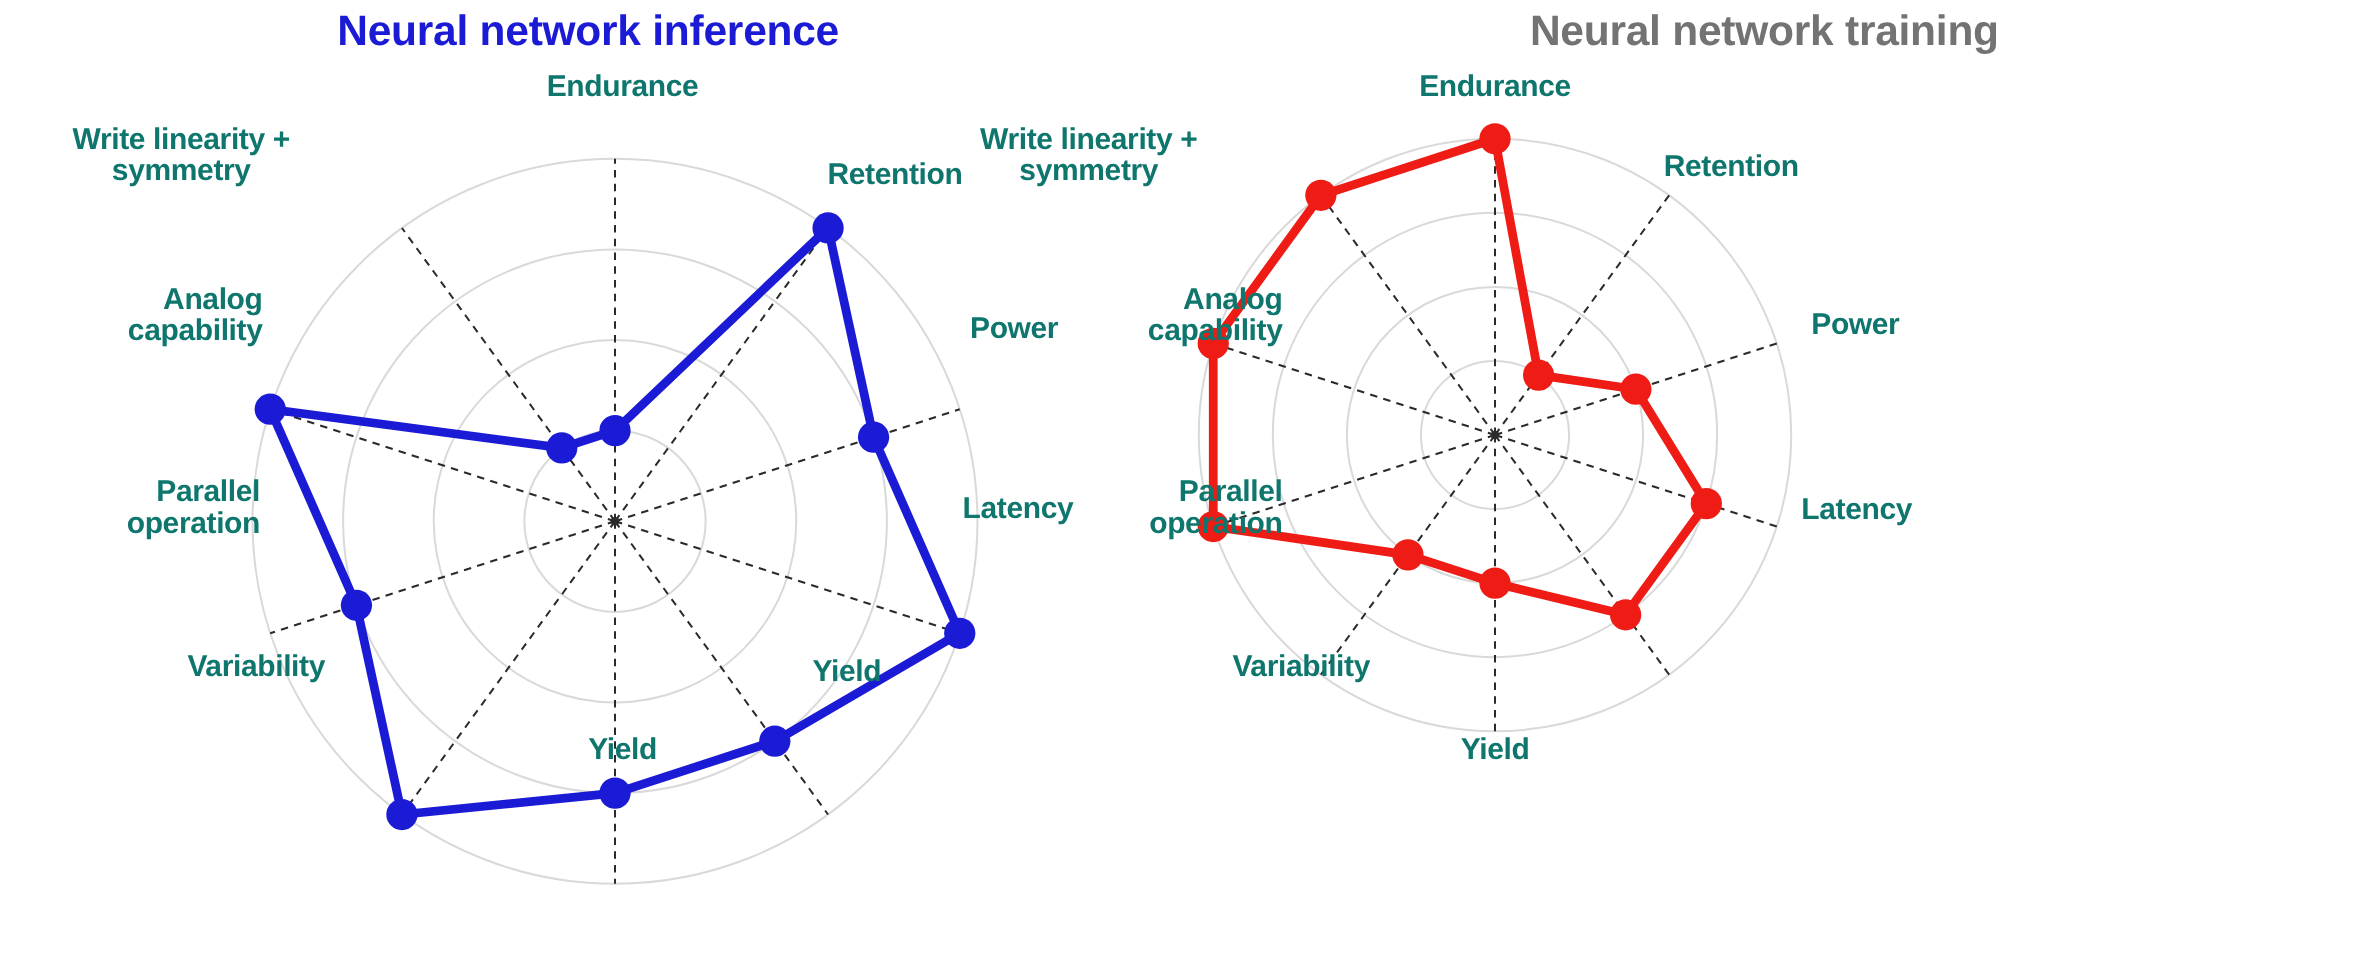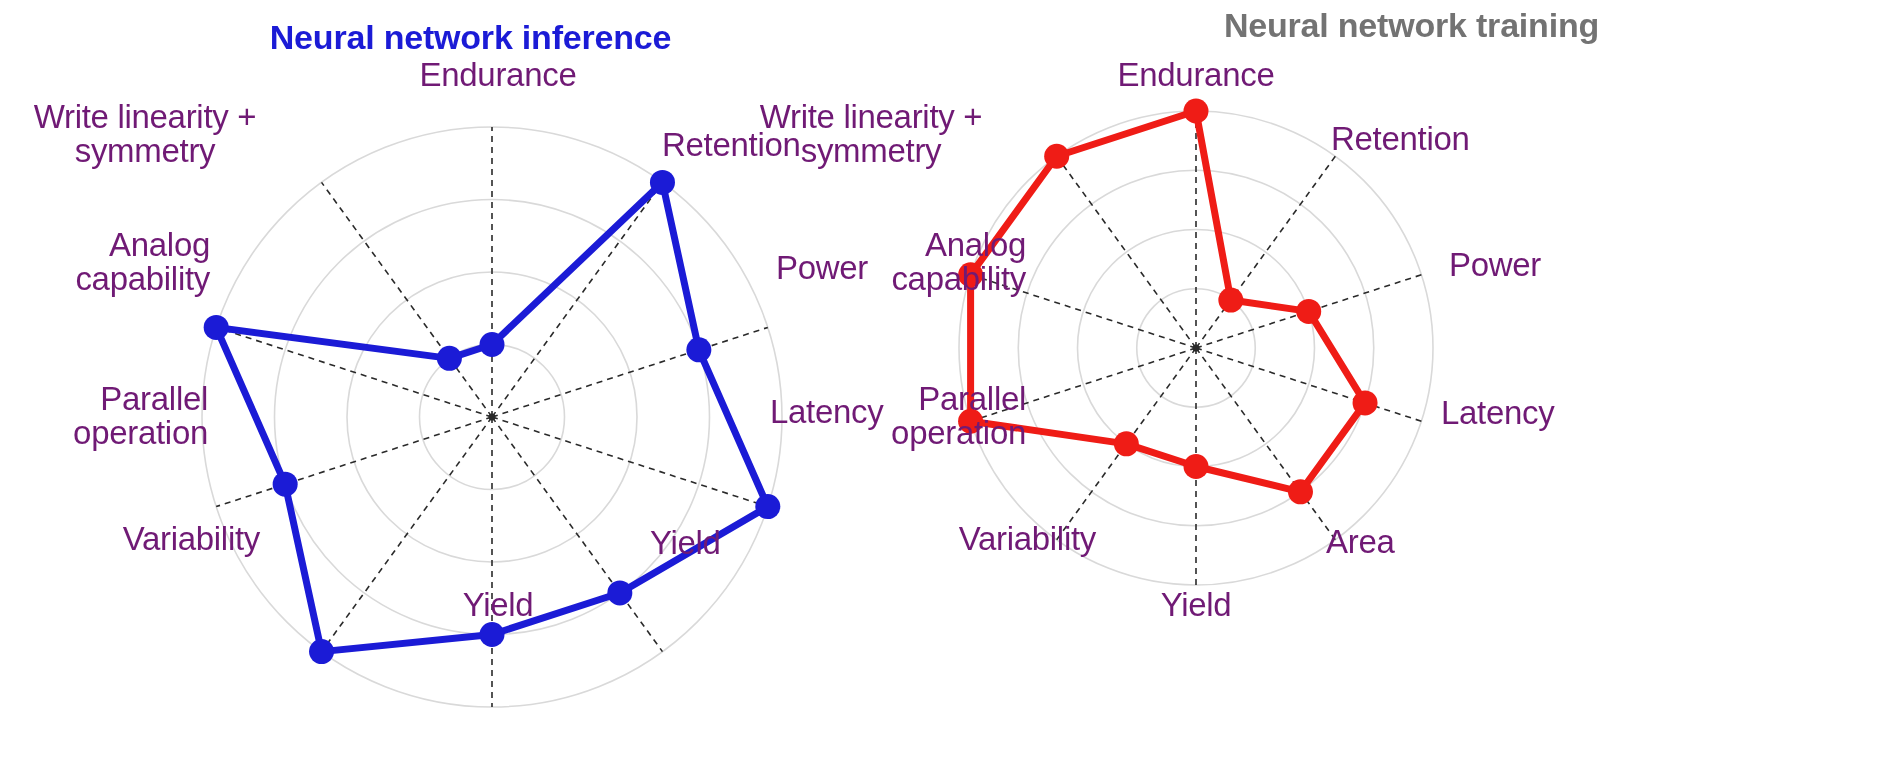--- a/index.html
+++ b/index.html
@@ -30,43 +30,43 @@
 
   .chart-title {
     position: absolute;
     width: 100%;
     text-align: center;
     font-size: 34px;
     font-weight: 600;
     letter-spacing: -0.2px;
     white-space: nowrap;
   }
-  #title-left  { top: 18px; left: 0; color: #1b1bd6; text-align: center; }
+  #title-left  { top: 6px; left: 0; color: #1b1bd6; text-align: center; }
   #title-right { top: 6px; left: 0; color: #737373; }
 
   .radar-svg {
     position: absolute;
     left: 0;
     top: 0;
     width: 941px;
     height: 775px;
     overflow: visible;
   }
 
   .ring        { fill: none; stroke: #d9d9d9; stroke-width: 1.6; }
   .spoke       { stroke: #2a2a2a; stroke-width: 1.6; stroke-dasharray: 6 5; fill: none; }
   .hub         { fill: #2a2a2a; }
   .series-line { fill: none; stroke-width: 7; stroke-linejoin: round; stroke-linecap: round; }
   .series-dot  { stroke: none; }
 
   .axis-label {
     position: absolute;
-    font-size: 33px;
-    font-weight: 400;
-    color: #701a75;
+    font-size: 24px;
+    font-weight: 700;
+    color: #0f766e;
     line-height: 1.03;
     white-space: pre-line;
     letter-spacing: -0.3px;
   }
   .al-c { text-align: center; }
   .al-r { text-align: right; }
   .al-l { text-align: left; }
 </style>
 </head>
 <body>
@@ -151,21 +151,20 @@
         <circle cx="185.35" cy="443.87" r="12.5" class="series-dot" fill="#ef1c16"></circle>
         <circle cx="29.60" cy="421.24" r="12.5" class="series-dot" fill="#ef1c16"></circle>
         <circle cx="29.60" cy="274.76" r="12.5" class="series-dot" fill="#ef1c16"></circle>
         <circle cx="115.69" cy="156.26" r="12.5" class="series-dot" fill="#ef1c16"></circle>
       </svg>
 
     <div class="axis-label al-c" style="left:105px; top:58px; width:300px;">Endurance</div>
     <div class="axis-label al-l" style="left:390px; top:122px; width:280px;">Retention</div>
     <div class="axis-label al-l" style="left:508px; top:248px; width:220px;">Power</div>
     <div class="axis-label al-l" style="left:500px; top:396px; width:220px;">Latency</div>
-    <div class="axis-label al-l" style="left:385px; top:525px; width:180px;">Area</div>
     <div class="axis-label al-c" style="left:105px; top:588px; width:300px;">Yield</div>
     <div class="axis-label al-r" style="left:-145px; top:522px; width:300px;">Variability</div>
     <div class="axis-label al-r" style="left:-165px; top:382px; width:250px;">Parallel
 operation</div>
     <div class="axis-label al-r" style="left:-155px; top:228px; width:240px;">Analog
 capability</div>
     <div class="axis-label al-c" style="left:-230px; top:100px; width:320px;">Write linearity +
 symmetry</div>
   </div>
 

